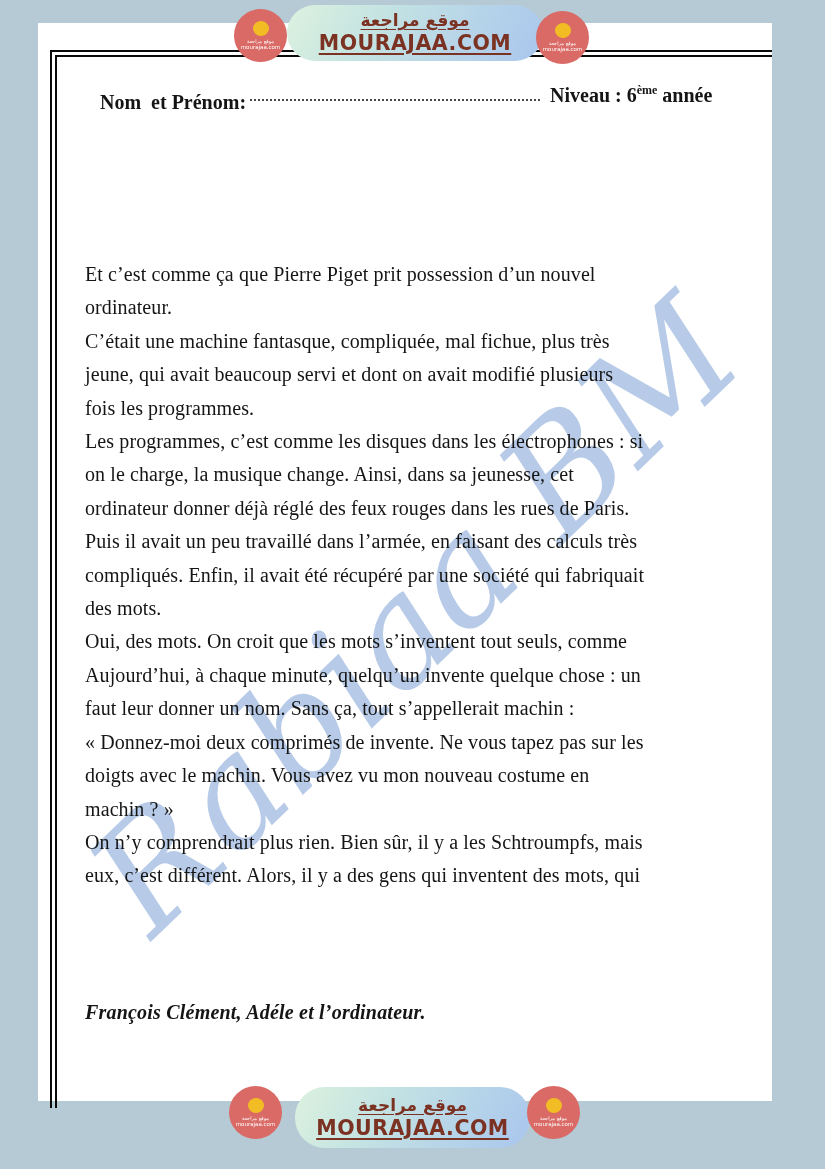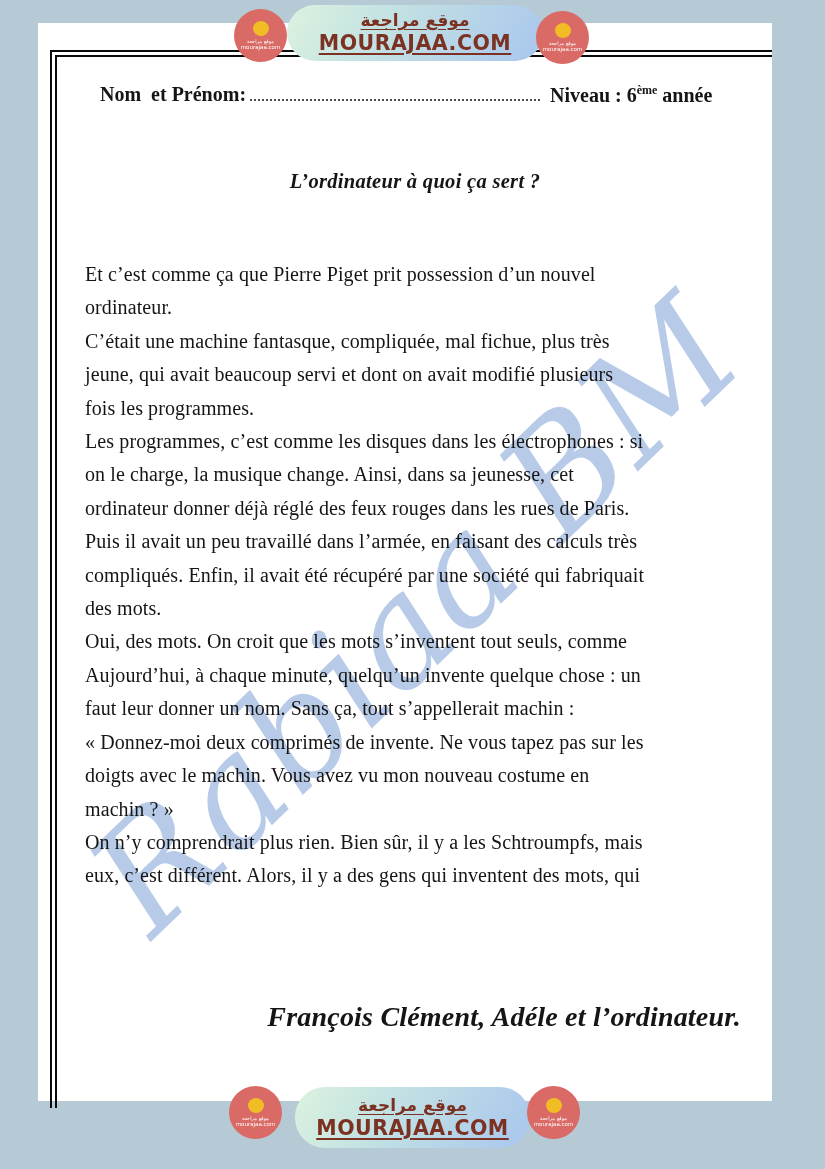--- a/index.html
+++ b/index.html
@@ -40,36 +40,36 @@
     position:absolute;width:53px;height:53px;border-radius:50%;
     background:#d96a66;z-index:7;
     display:flex;flex-direction:column;align-items:center;justify-content:center;
   }
   .logo-badge{width:16px;height:15px;border-radius:50%;background:#f2bc24;margin-bottom:2px;
     display:flex;align-items:center;justify-content:center;font-size:6px;color:#a63d1e;font-weight:bold;}
   .logo-tiny-ar{font-family:"DejaVu Sans",sans-serif;font-size:5px;color:#ffffff;line-height:1.2;}
   .logo-tiny-la{font-family:"DejaVu Sans",sans-serif;font-size:5.5px;color:#ffffff;line-height:1.2;}
   
   .name-row{position:absolute;left:100px;top:83px;width:640px;height:28px;font-size:20px;font-weight:bold;}
-  .name-label{position:absolute;left:0;top:0;white-space:pre;text-align:right;}
+  .name-label{position:absolute;left:0;top:8px;white-space:pre;text-align:right;}
   .dotted-line{position:absolute;left:150px;top:16px;width:290px;border-bottom:2px dotted #4a4a4a;}
   .level{position:absolute;left:450px;top:0;white-space:pre;}
   .level sup{font-size:12px;}
   
   .doc-title{
     position:absolute;left:85px;top:170px;width:660px;text-align:center;
     font-size:20.5px;font-weight:bold;font-style:italic;letter-spacing:0.3px;
   }
   
   .body-text{position:absolute;left:85px;top:258px;width:672px;font-size:20px;line-height:33.4px;letter-spacing:0.1px;}
   .body-text .line{white-space:nowrap;}
   
   .attribution{
-    position:absolute;left:85px;top:1001px;width:656px;text-align:right;
-    font-size:28px;font-weight:bold;font-style:italic;letter-spacing:0.2px;
+    position:absolute;left:85px;top:1001px;width:656px;
+    font-size:20px;font-weight:bold;font-style:italic;letter-spacing:0.2px;
   }
 </style>
 </head>
 <body>
 
 <div class="canvas">
 
   <div class="paper"></div>
   <div class="border-box"></div>
 
@@ -91,21 +91,20 @@
       <span class="logo-tiny-ar">موقع مراجعة</span>
       <span class="logo-tiny-la">mourajaa.com</span>
     </div>
 
     <div class="name-row">
       <span class="name-label">Nom  et Prénom:</span>
       <span class="dotted-line"></span>
       <span class="level"><span>Niveau : 6</span><sup>ème</sup><span> année</span></span>
     </div>
 
-    <div class="doc-title">L’ordinateur à quoi ça sert ?</div>
 
     <div class="body-text">
         <div class="line">Et c’est comme ça que Pierre Piget prit possession d’un nouvel</div>
         <div class="line">ordinateur.</div>
         <div class="line">C’était une machine fantasque, compliquée, mal fichue, plus très</div>
         <div class="line">jeune, qui avait beaucoup servi et dont on avait modifié plusieurs</div>
         <div class="line">fois les programmes.</div>
         <div class="line">Les programmes, c’est comme les disques dans les électrophones : si</div>
         <div class="line">on le charge, la musique change. Ainsi, dans sa jeunesse, cet</div>
         <div class="line">ordinateur donner déjà réglé des feux rouges dans les rues de Paris.</div>

